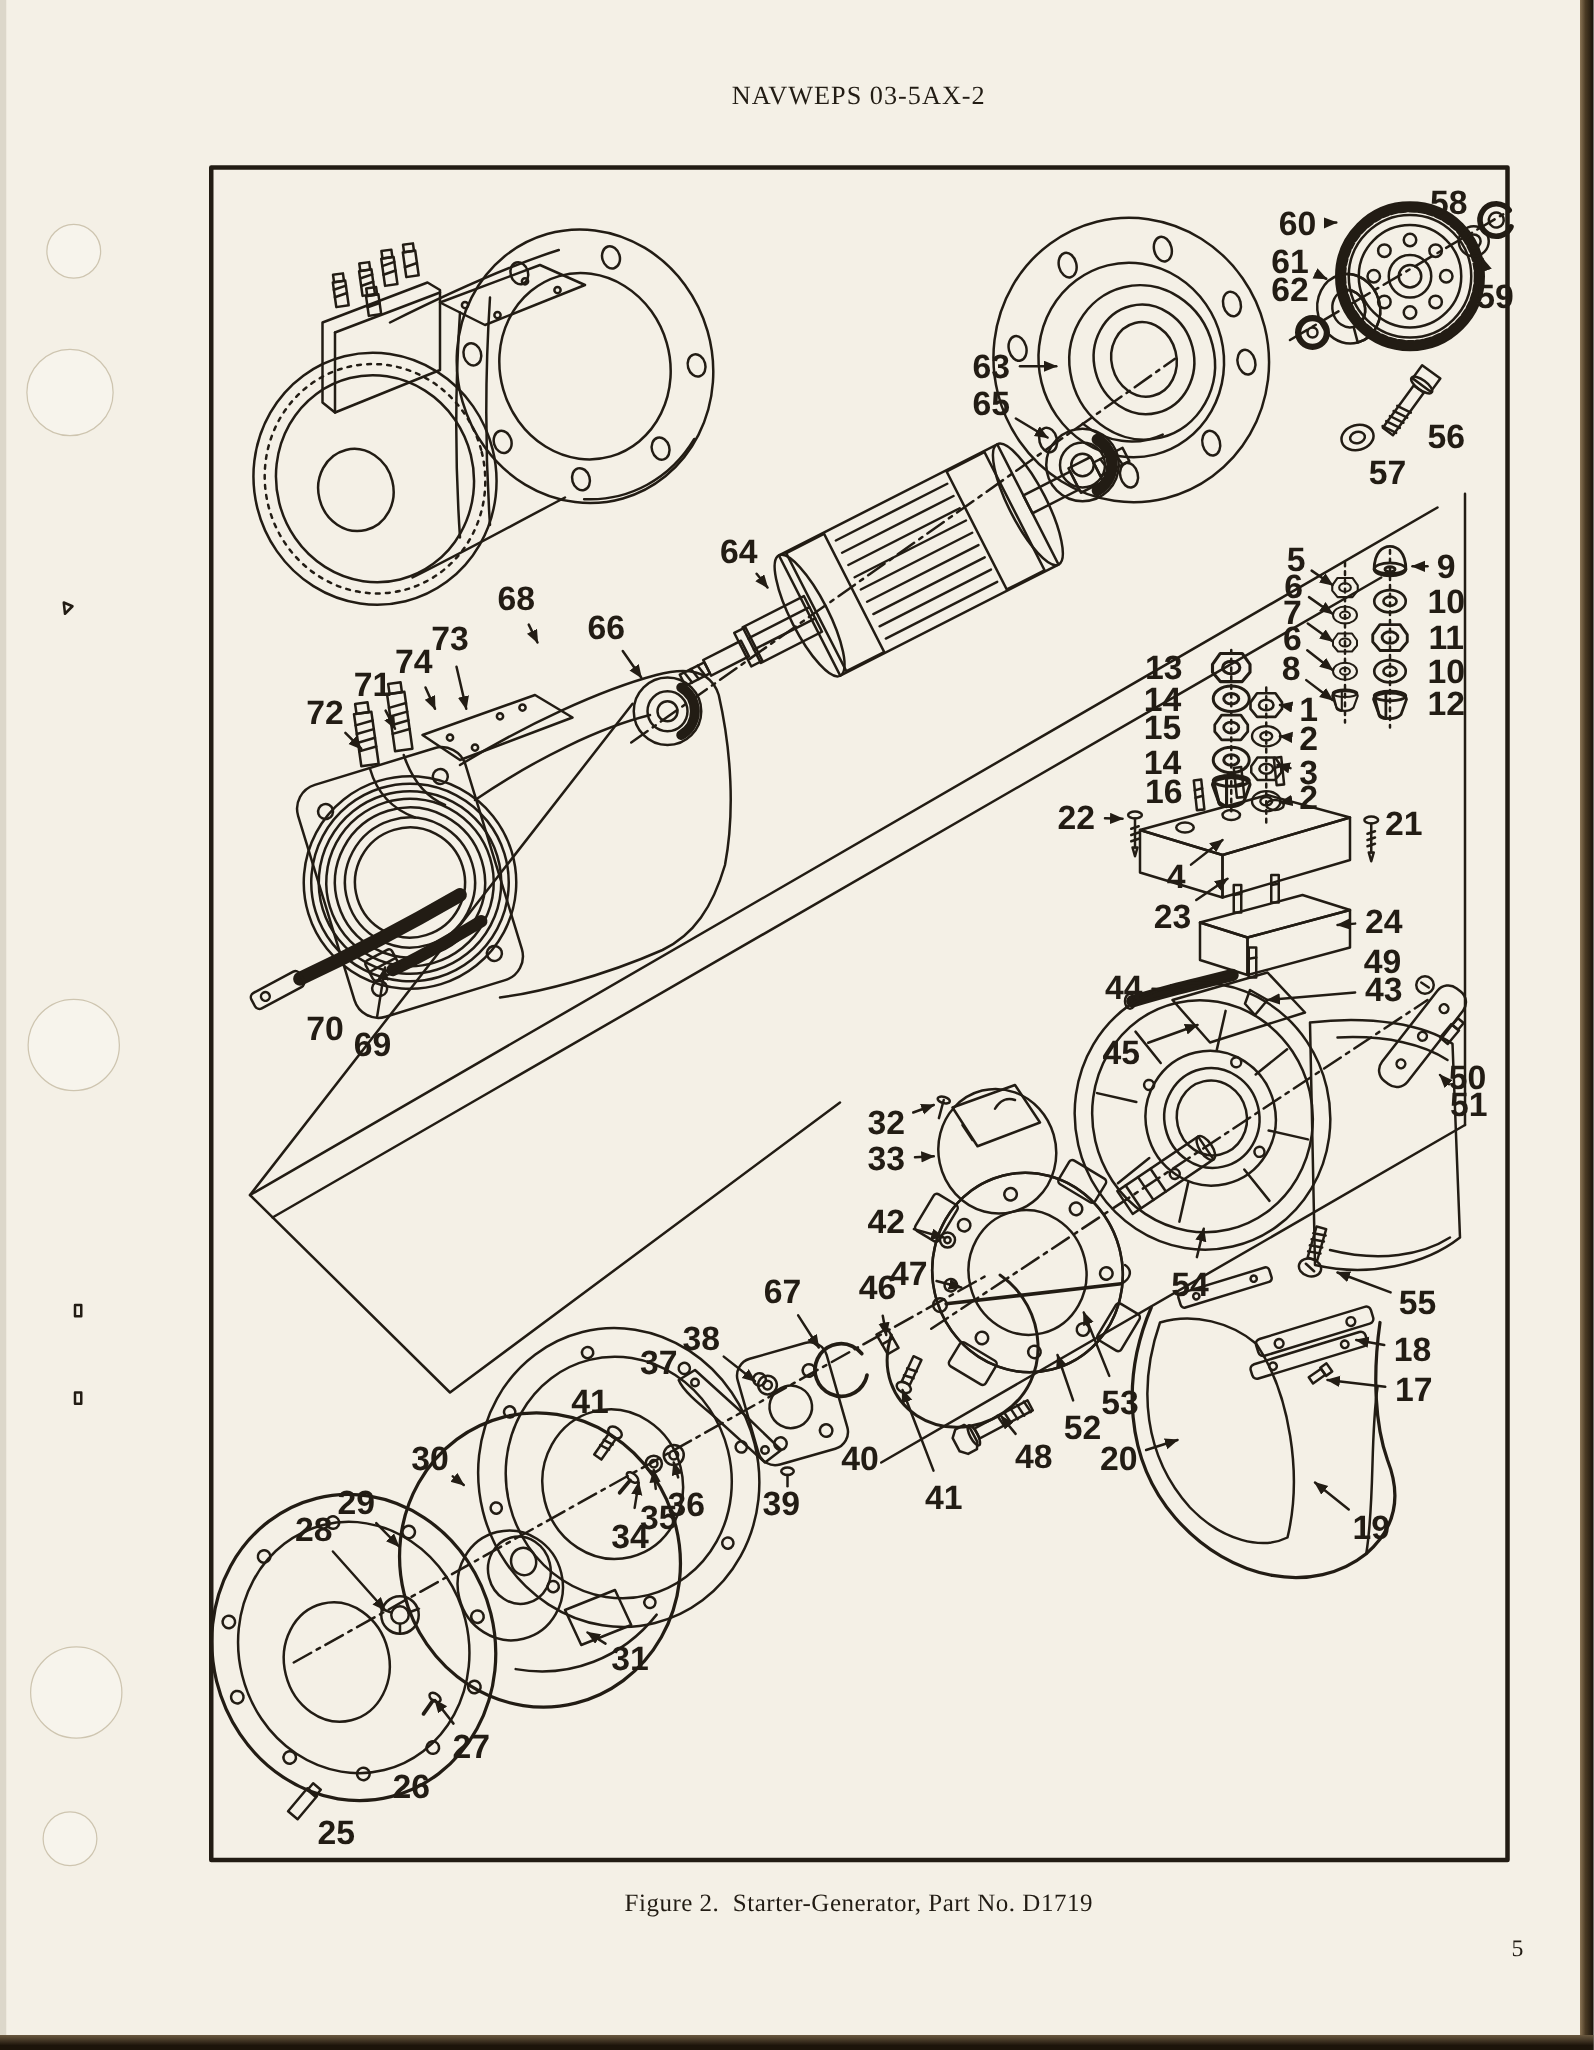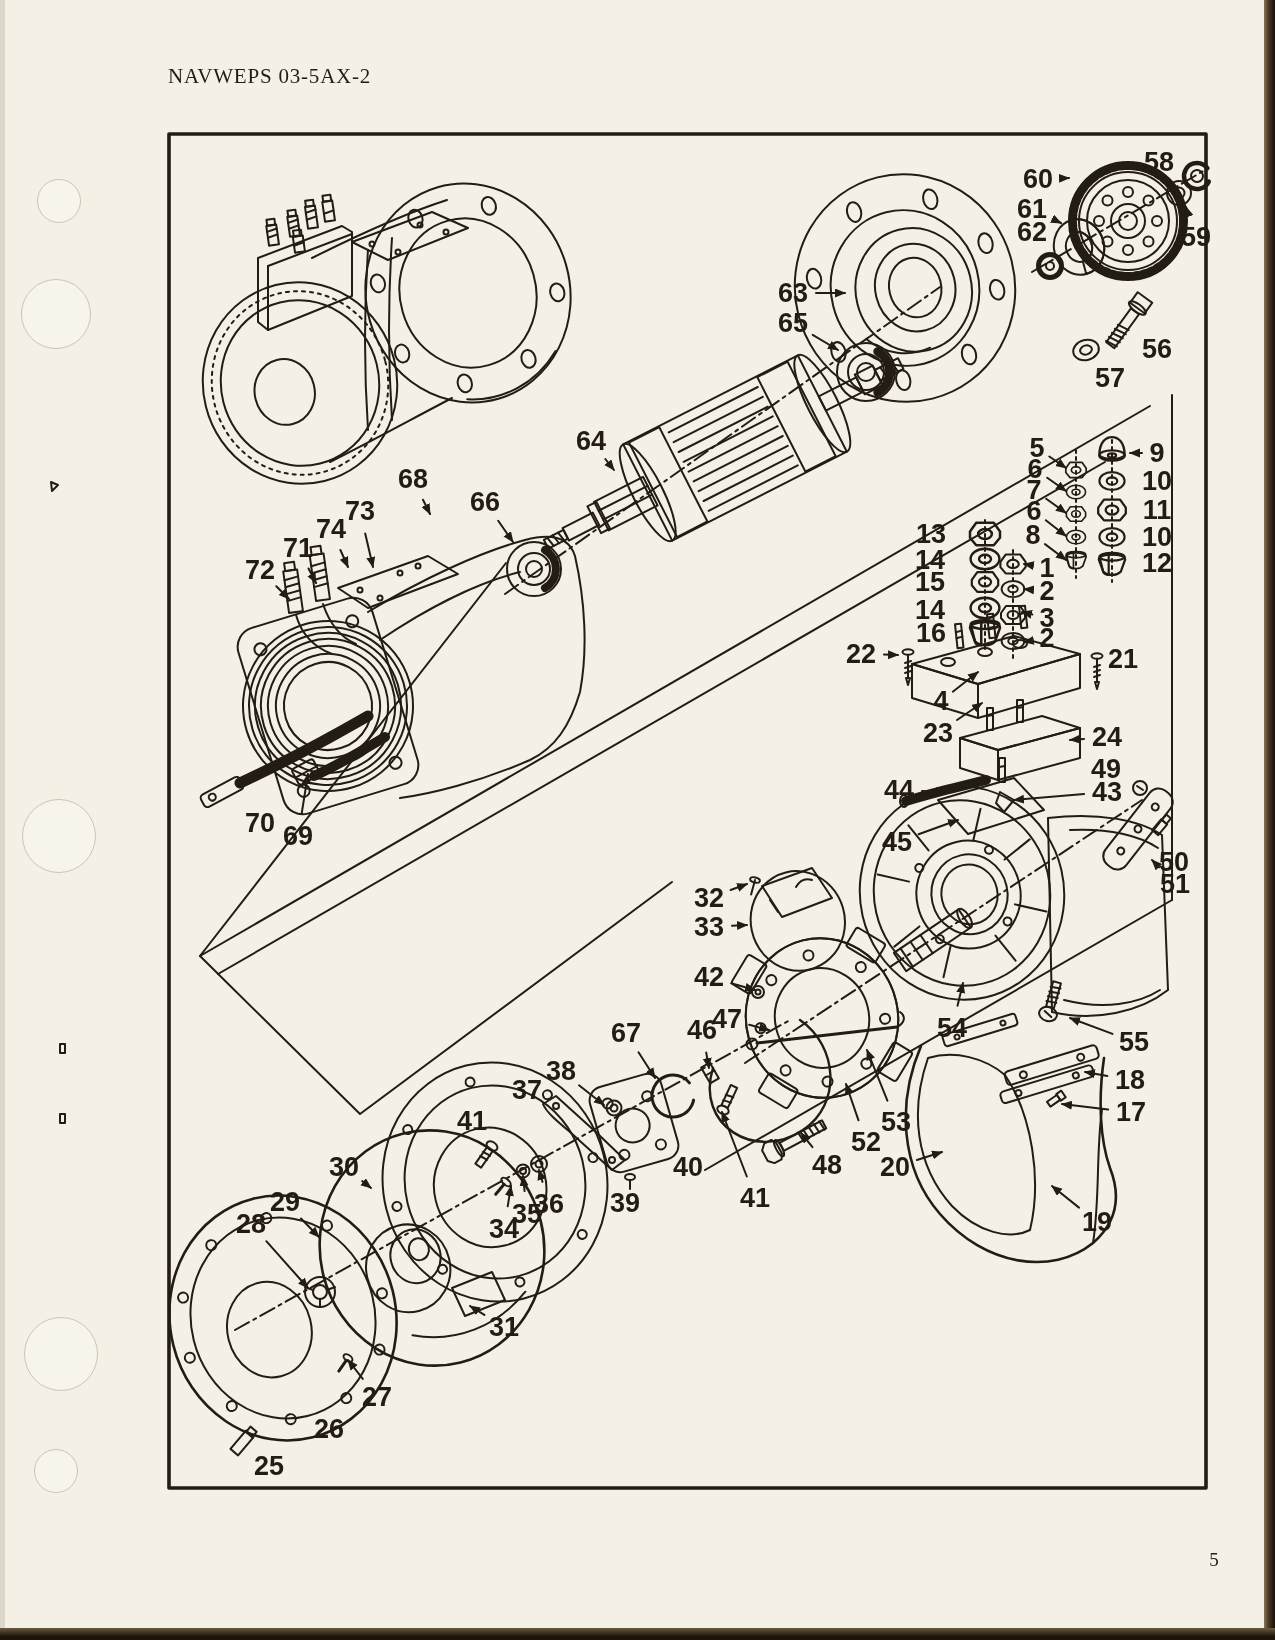--- a/index.html
+++ b/index.html
@@ -10,21 +10,21 @@
   .page{
     position:relative;width:1275px;height:1640px;background:var(--paper);
     overflow:hidden;font-family:"Liberation Serif",serif;color:var(--ink);
   }
   .scan-edge-right{position:absolute;top:0;left:1264px;width:11px;height:1640px;
     background:linear-gradient(to right,#8a7455 0%,#4a3a24 40%,#171008 100%);}
   .scan-edge-bottom{position:absolute;left:0;top:1628px;width:1275px;height:12px;
     background:linear-gradient(to bottom,#6b5940 0%,#1c140a 70%);}
   .scan-edge-left{position:absolute;left:0;top:0;width:5px;height:1640px;background:rgba(90,75,50,.15);}
   .punch{position:absolute;border:1.5px solid #cec5b0;background:#f7f4ec;border-radius:50%;}
-  .header-text{position:absolute;left:168px;top:64px;width:1038px;text-align:left;
+  .header-text{position:absolute;left:168px;top:64px;width:1038px;text-align:center;
     font-size:21px;letter-spacing:.8px;white-space:pre;}
   .caption-text{position:absolute;left:168px;top:1512px;width:1038px;text-align:center;
     font-size:20px;letter-spacing:.4px;white-space:pre;}
   .page-number{position:absolute;left:1196px;top:1549px;width:36px;text-align:center;font-size:19px;}
   svg.diagram{position:absolute;left:0;top:0;}
   .diagram path,.diagram line,.diagram rect,.diagram ellipse,.diagram circle,.diagram polygon,.diagram polyline{
     stroke:var(--ink);stroke-width:2;fill:none;stroke-linecap:round;stroke-linejoin:round;}
   .p{fill:var(--paper);}
   .k{fill:var(--ink);stroke:none;}
   .hatch{fill:url(#xh);}
@@ -793,18 +793,19 @@
         <text x="298" y="548" text-anchor="middle" dominant-baseline="central" class="callout">71</text>
         <line x1="276.3" y1="586.3" x2="289" y2="599" class="arrow" marker-end="url(#ah)"></line>
         <text x="260" y="570" text-anchor="middle" dominant-baseline="central" class="callout">72</text>
         <line x1="365.2" y1="533.4" x2="373" y2="567" class="arrow" marker-end="url(#ah)"></line>
         <text x="360" y="511" text-anchor="middle" dominant-baseline="central" class="callout">73</text>
         <line x1="340.4" y1="550.0" x2="348" y2="567" class="arrow" marker-end="url(#ah)"></line>
         <text x="331" y="529" text-anchor="middle" dominant-baseline="central" class="callout">74</text>
       </g>
   </svg>
 
+  <div class="caption-text">Figure 2.  Starter-Generator, Part No. D1719</div>
   <div class="page-number">5</div>
 
   <div class="scan-edge-left"></div>
   <div class="scan-edge-right"></div>
   <div class="scan-edge-bottom"></div>
 </div>
 
 </body></html>

